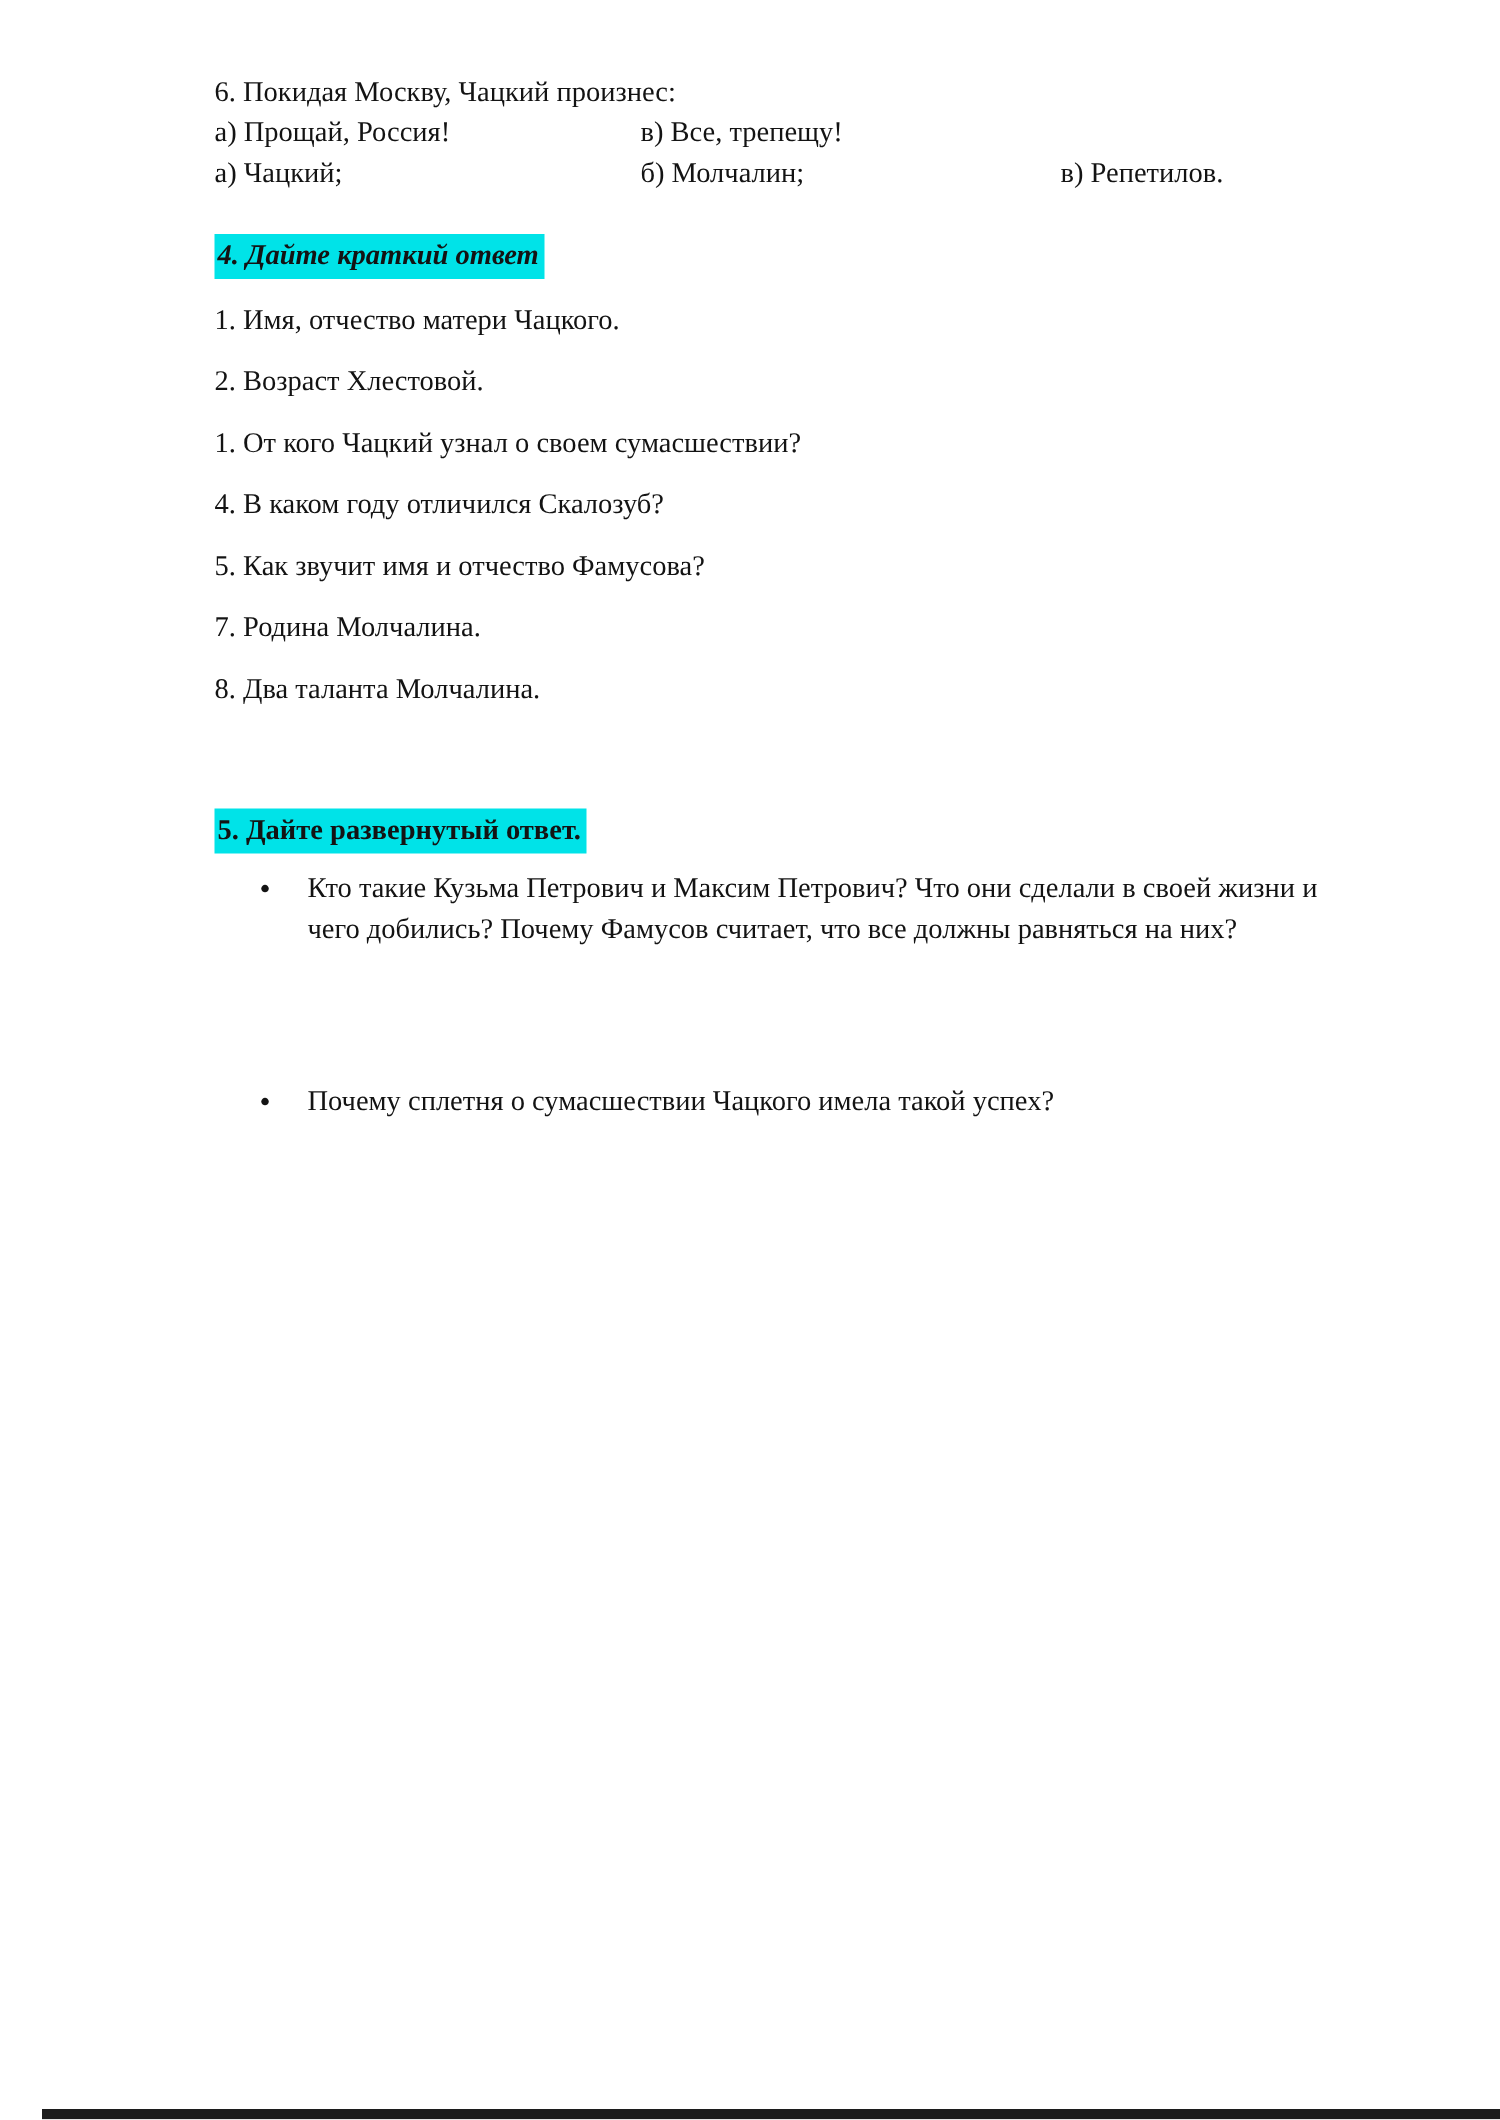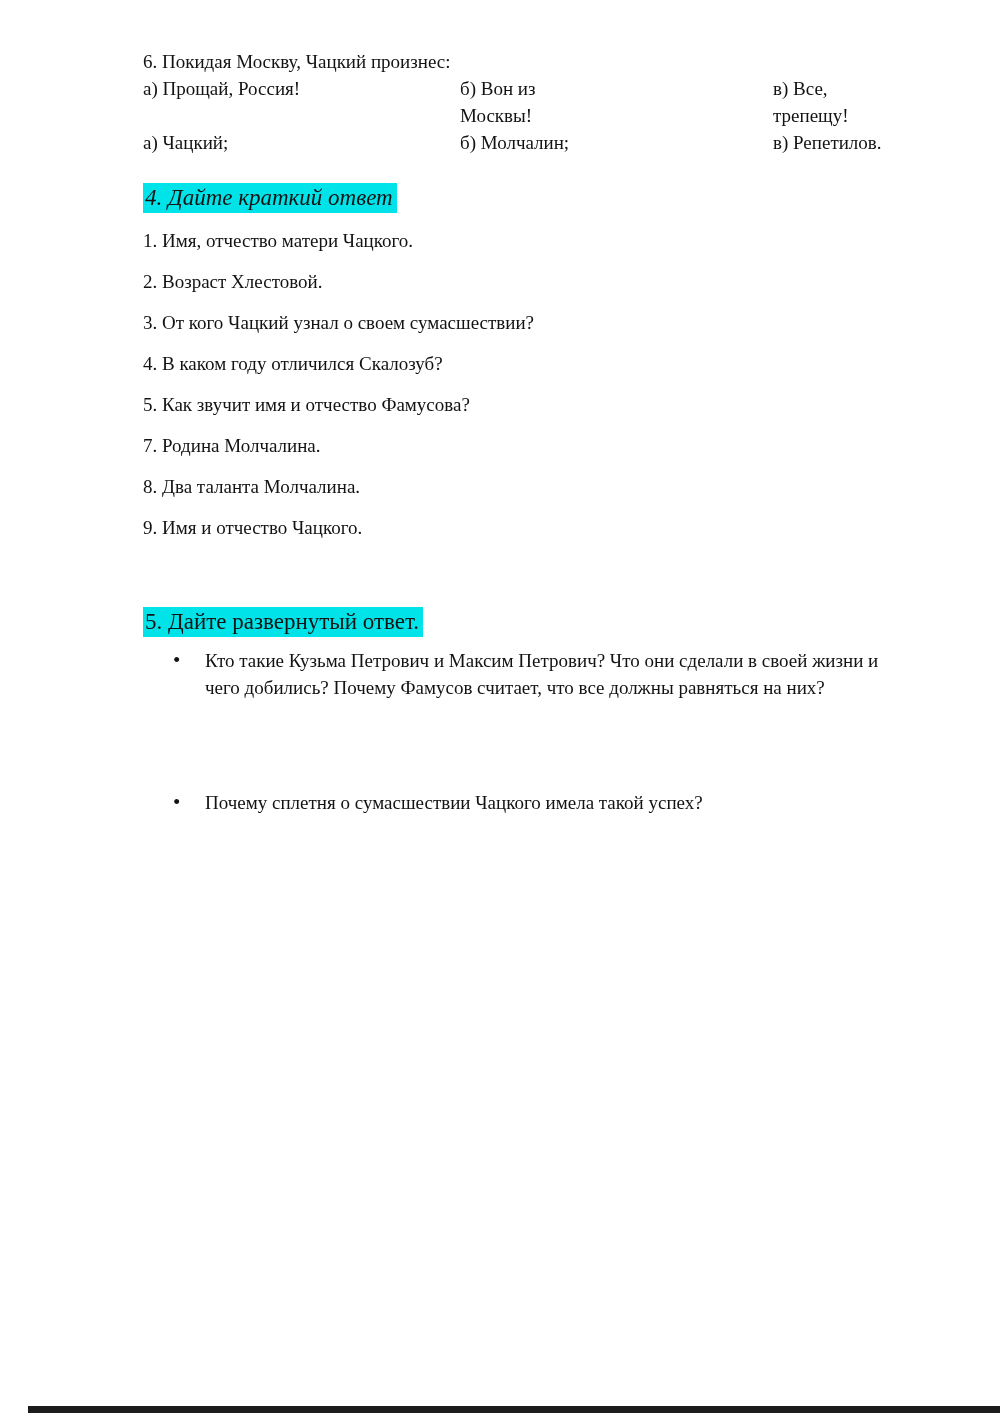--- a/index.html
+++ b/index.html
@@ -20,30 +20,29 @@
   }
   .content {
     padding: 48px 115px 0 143px;
   }
   p {
     margin: 0;
   }
   .options-row {
     display: grid;
     grid-template-columns: 284px 280px 1fr;
-    gap: 33px;
   }
   .opt-narrow {
     display: inline-block;
     max-width: 100px;
   }
   .section-heading {
     margin: 26px 0 0 0;
-    font-size: 23px;
-    font-weight: normal;
+    font-size: 19px;
+    font-weight: bold;
   }
   .section-heading.first {
     margin-top: 27px;
   }
   .hl {
     display: inline-block;
     padding: 1px 4px 2px 2px;
   }
   .italic .hl {
     font-style: italic;
@@ -91,42 +90,40 @@
 </head>
 <body>
 
 <div class="page">
   <div class="content">
 
     <p>6. Покидая Москву, Чацкий произнес:</p>
 
     <div class="options-row">
       <span>а) Прощай, Россия!</span>
-      <span><span class="opt-narrow">б) Вон из Москвы!</span></span>
       <span>в) Все, трепещу!</span>
     </div>
 
 
     <div class="options-row">
       <span>а) Чацкий;</span>
       <span>б) Молчалин;</span>
       <span>в) Репетилов.</span>
     </div>
 
     <h3 class="section-heading first italic"><span class="hl" style="background: rgb(0, 227, 232);">4. Дайте краткий ответ</span></h3>
 
     <div class="items">
       <p class="short-item">1. Имя, отчество матери Чацкого.</p>
       <p class="short-item">2. Возраст Хлестовой.</p>
-      <p class="short-item">3. От кого Чацкий узнал о своем сумасшествии?</p>
+      <p class="short-item">1. От кого Чацкий узнал о своем сумасшествии?</p>
       <p class="short-item">4. В каком году отличился Скалозуб?</p>
       <p class="short-item">5. Как звучит имя и отчество Фамусова?</p>
       <p class="short-item">7. Родина Молчалина.</p>
       <p class="short-item">8. Два таланта Молчалина.</p>
-      <p class="short-item">9. Имя и отчество Чацкого.</p>
     </div>
 
     <h3 class="section-heading"><span class="hl" style="background: rgb(0, 227, 232); margin-top: 40px;">5. Дайте развернутый ответ.</span></h3>
 
     <ul class="bullet-list">
       <li>
         <span class="bullet-glyph">•</span>
         <span class="bullet-text">Кто такие Кузьма Петрович и Максим Петрович? Что они сделали в своей жизни и чего добились? Почему Фамусов считает, что все должны равняться на них?</span>
       </li>
       <li class="second">

